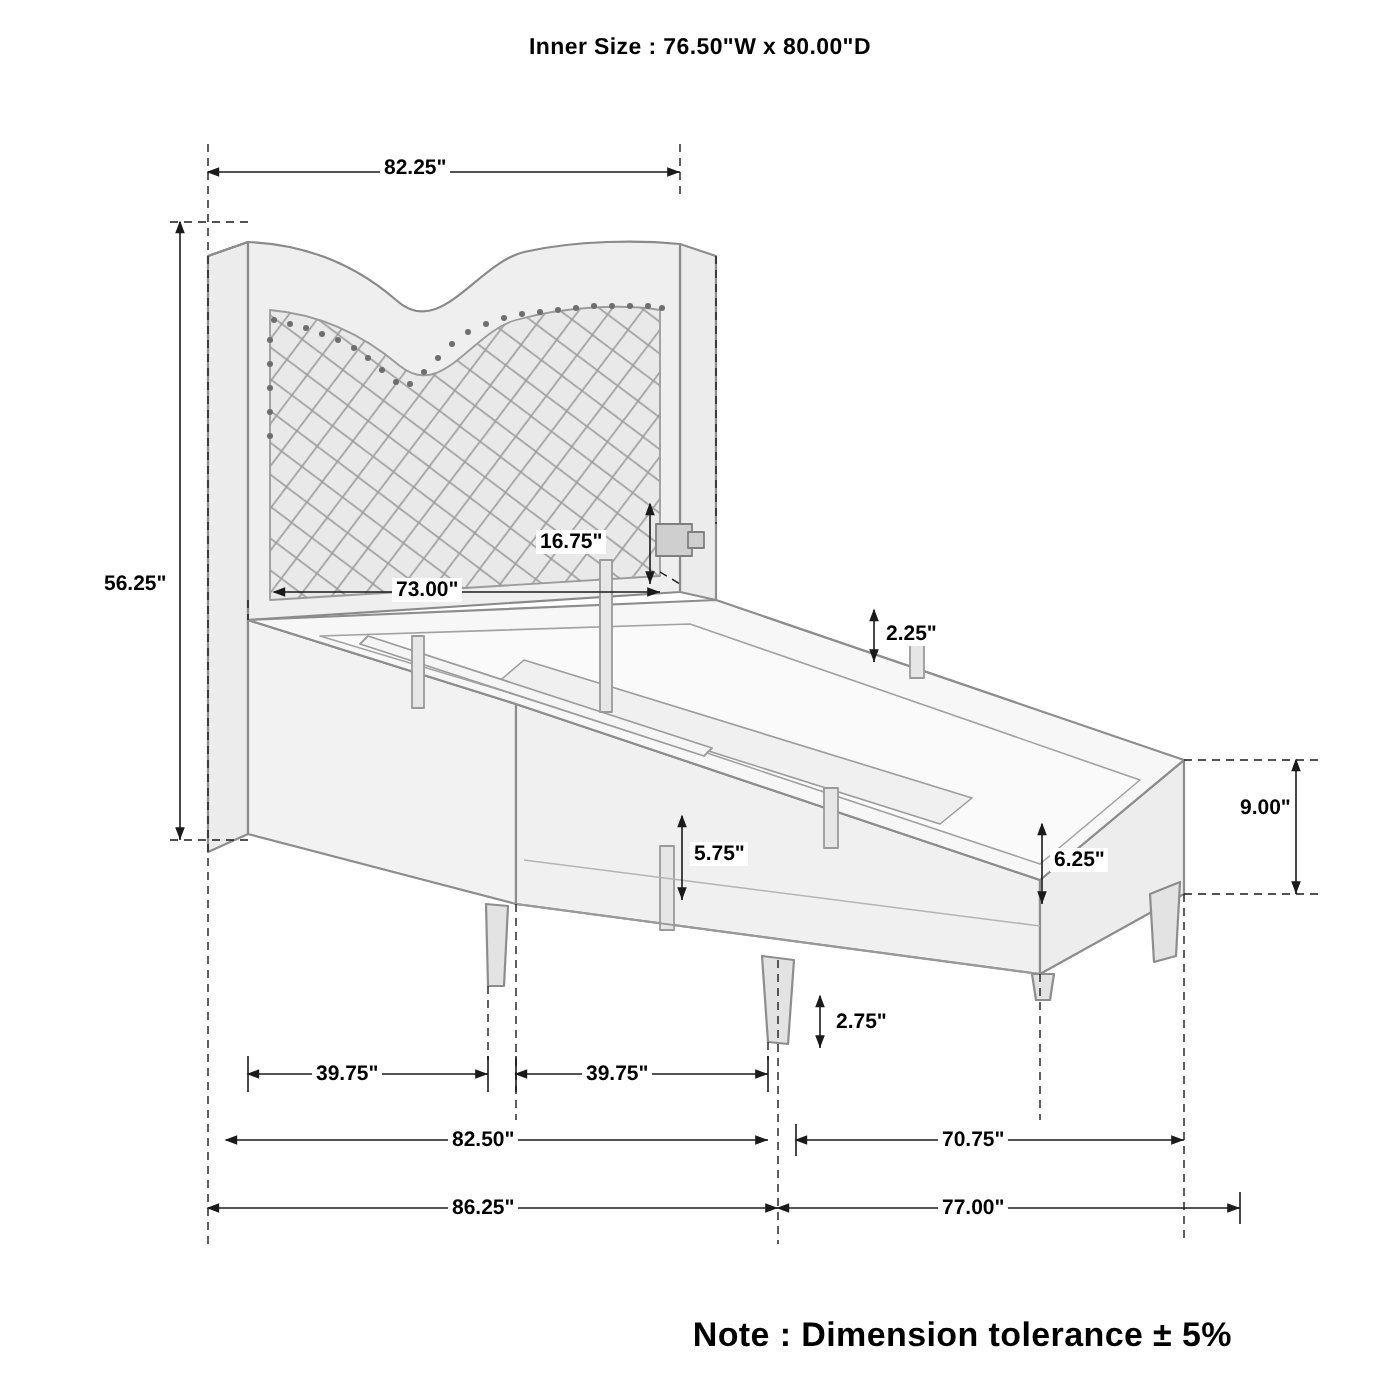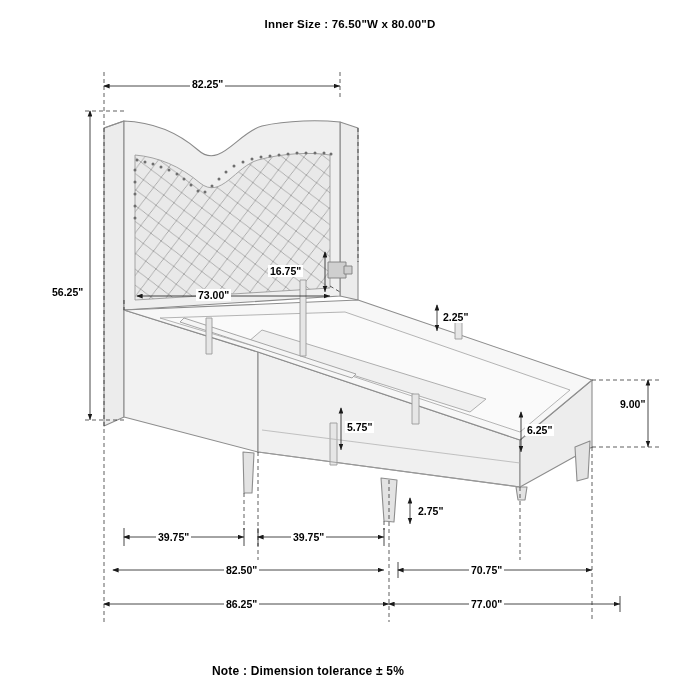--- a/index.html
+++ b/index.html
@@ -28,22 +28,22 @@
     text-align: center;
     font-size: 11.5px;
     font-weight: bold;
     letter-spacing: 0.2px;
   }
   .note {
     position: absolute;
     bottom: 22px;
     left: 0;
     width: 616px;
-    text-align: center;
-    font-size: 12px;
+    text-align: right;
+    font-size: 17px;
     font-weight: bold;
     letter-spacing: 0.2px;
   }
   #diagram {
     position: absolute;
     top: 0;
     left: 0;
   }
   .dimlabel {
     position: absolute;

